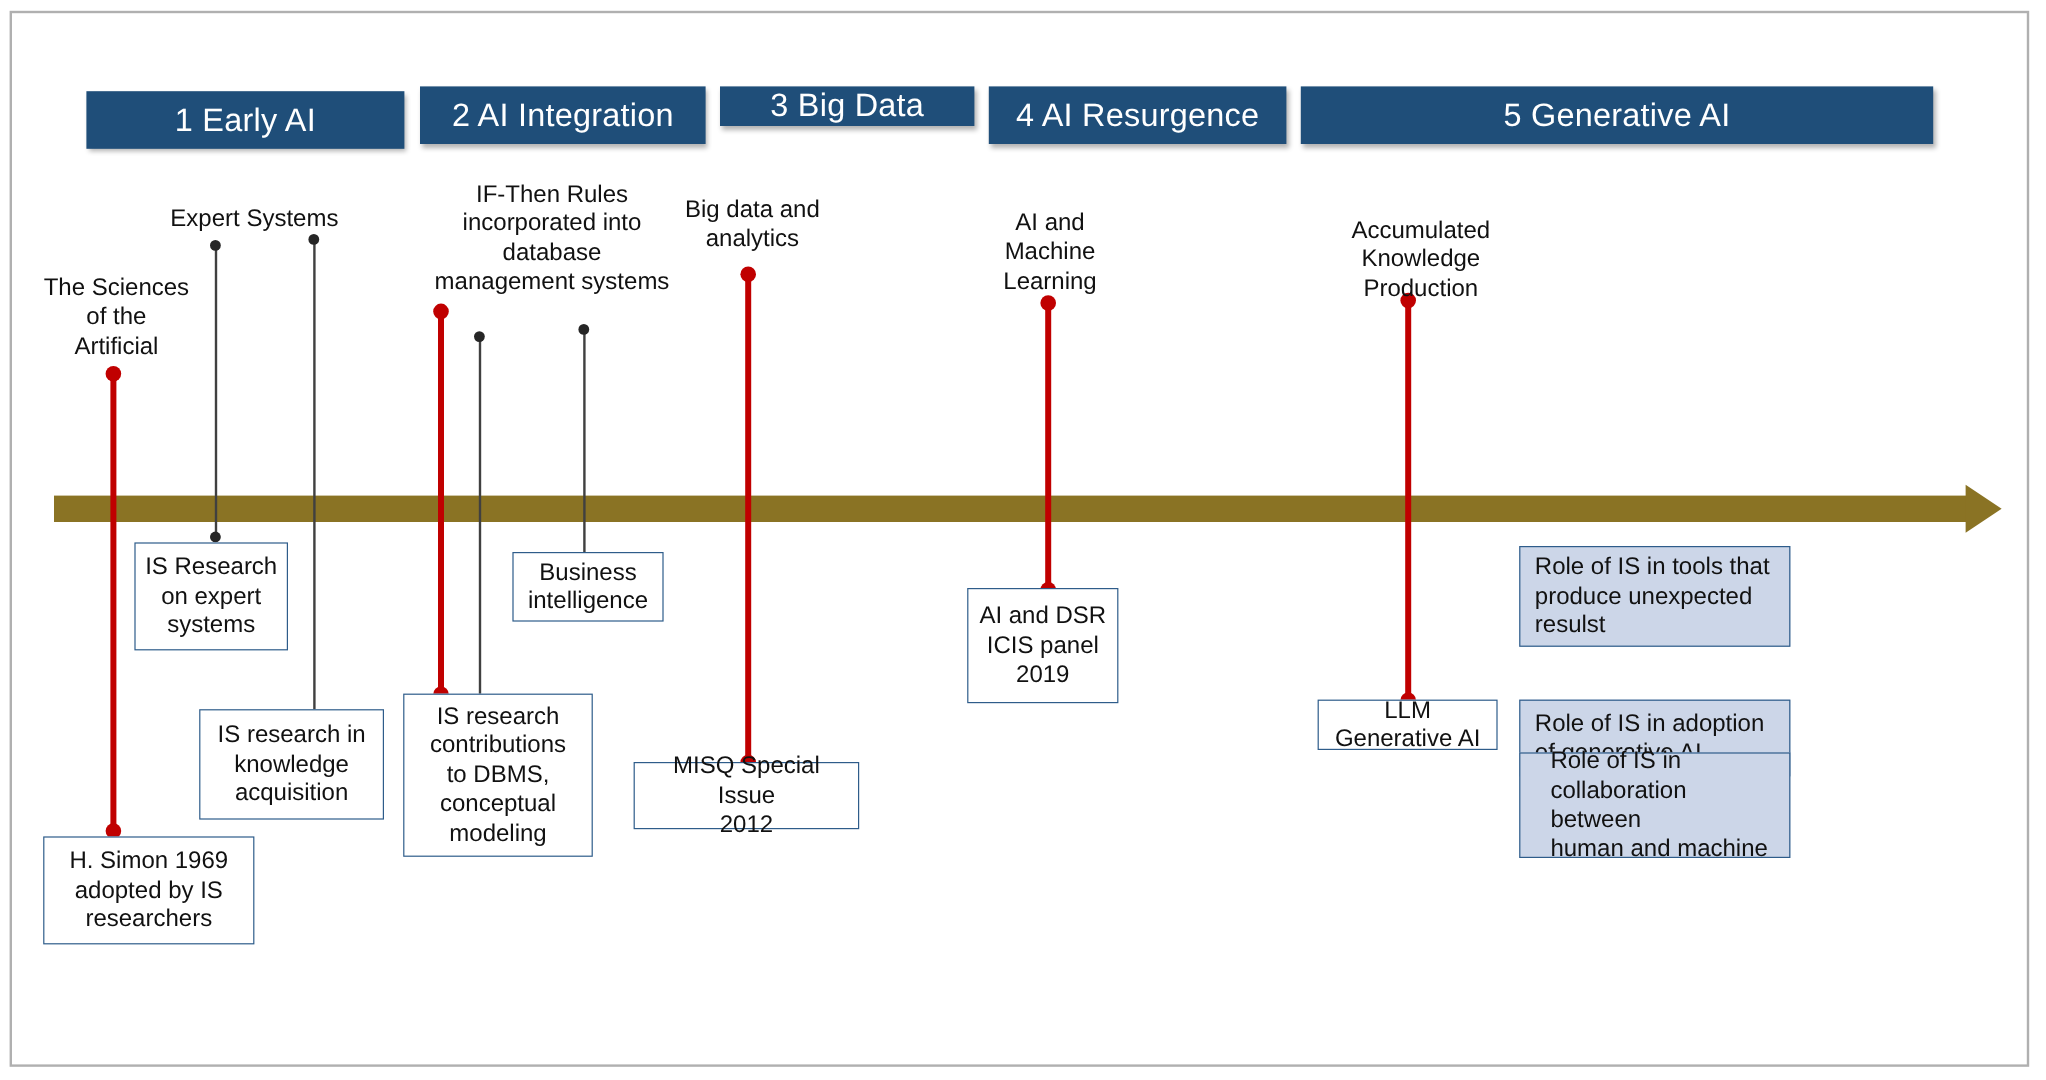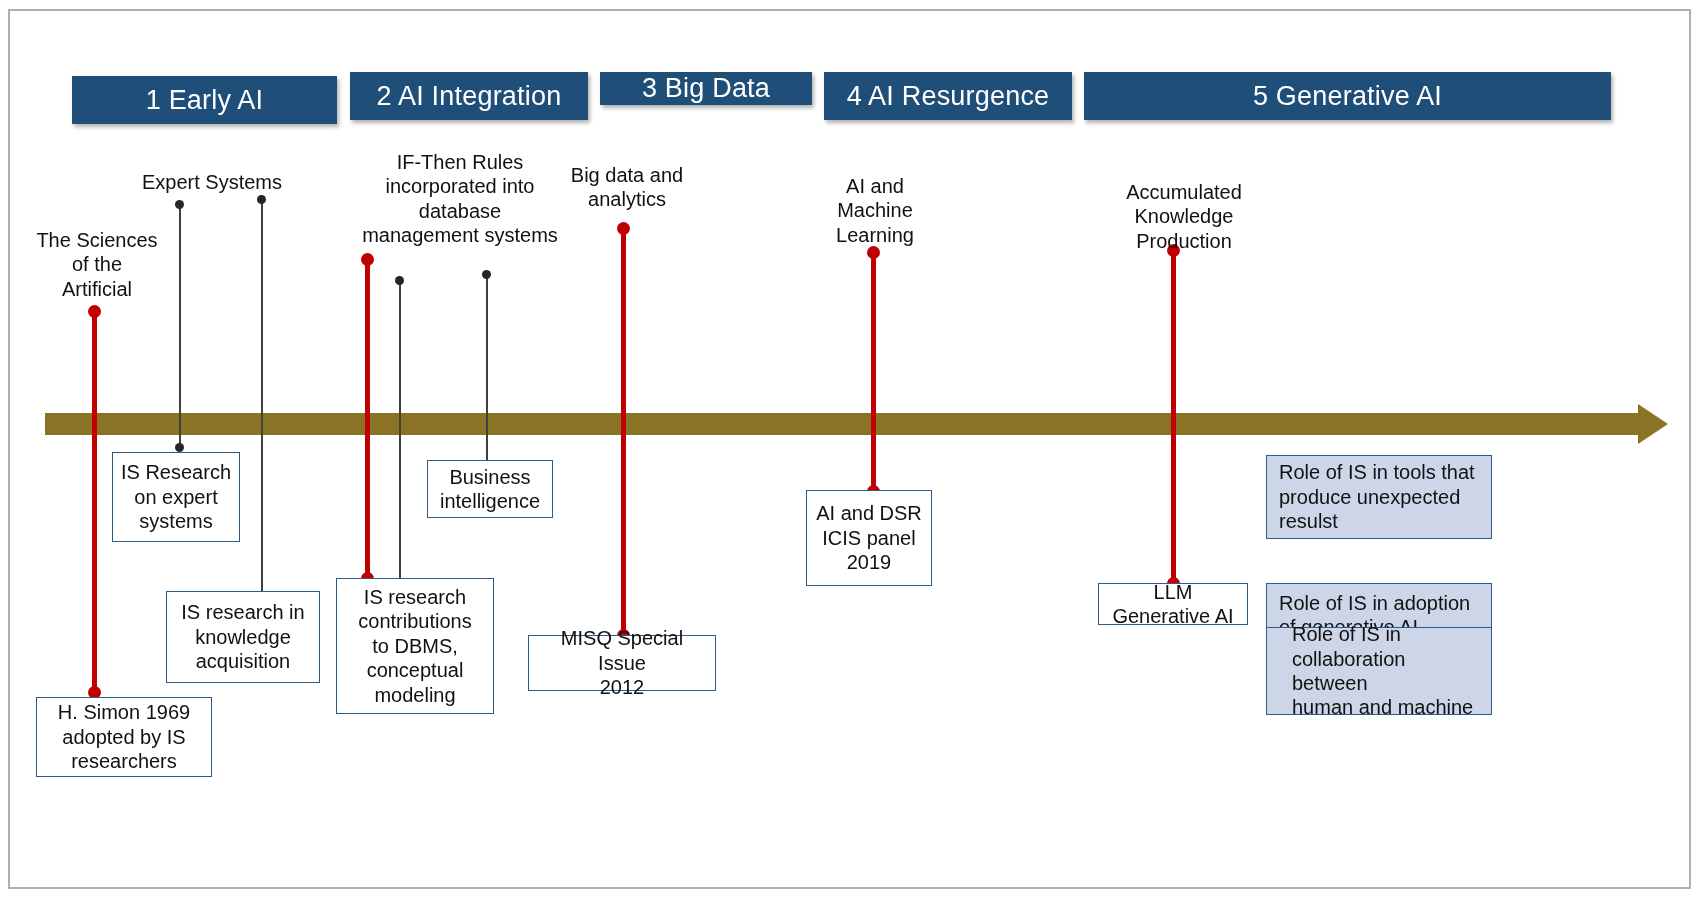--- a/index.html
+++ b/index.html
@@ -213,21 +213,21 @@
 to DBMS,
 conceptual
 modeling</div>
       <div class="box-white" style="left: 528px; top: 635px; width: 188px; height: 56px;">MISQ Special Issue
 2012</div>
       <div class="box-white" style="left: 806px; top: 490px; width: 126px; height: 96px;">AI and DSR
 ICIS panel
 2019</div>
       <div class="box-white" style="left: 1098px; top: 583px; width: 150px; height: 42px;">LLM
 Generative AI</div>
-      <div class="box-white" style="left: 36px; top: 697px; width: 176px; height: 80px;">H. Simon 1969
+      <div class="box-white" style="left: 36px; top: 697px; width: 176px; height: 90px;">H. Simon 1969
 adopted by IS
 researchers</div>
     </div>
 
   <div id="blue-boxes">
       <div class="box-blue" style="left: 1266px; top: 455px; width: 226px; height: 84px;">Role of IS in tools that
 produce unexpected
 resulst</div>
       <div class="box-blue" style="left: 1266px; top: 551px; width: 226px; height: 64px; margin-top: 32px;">Role of IS in adoption
 of generative AI</div>

